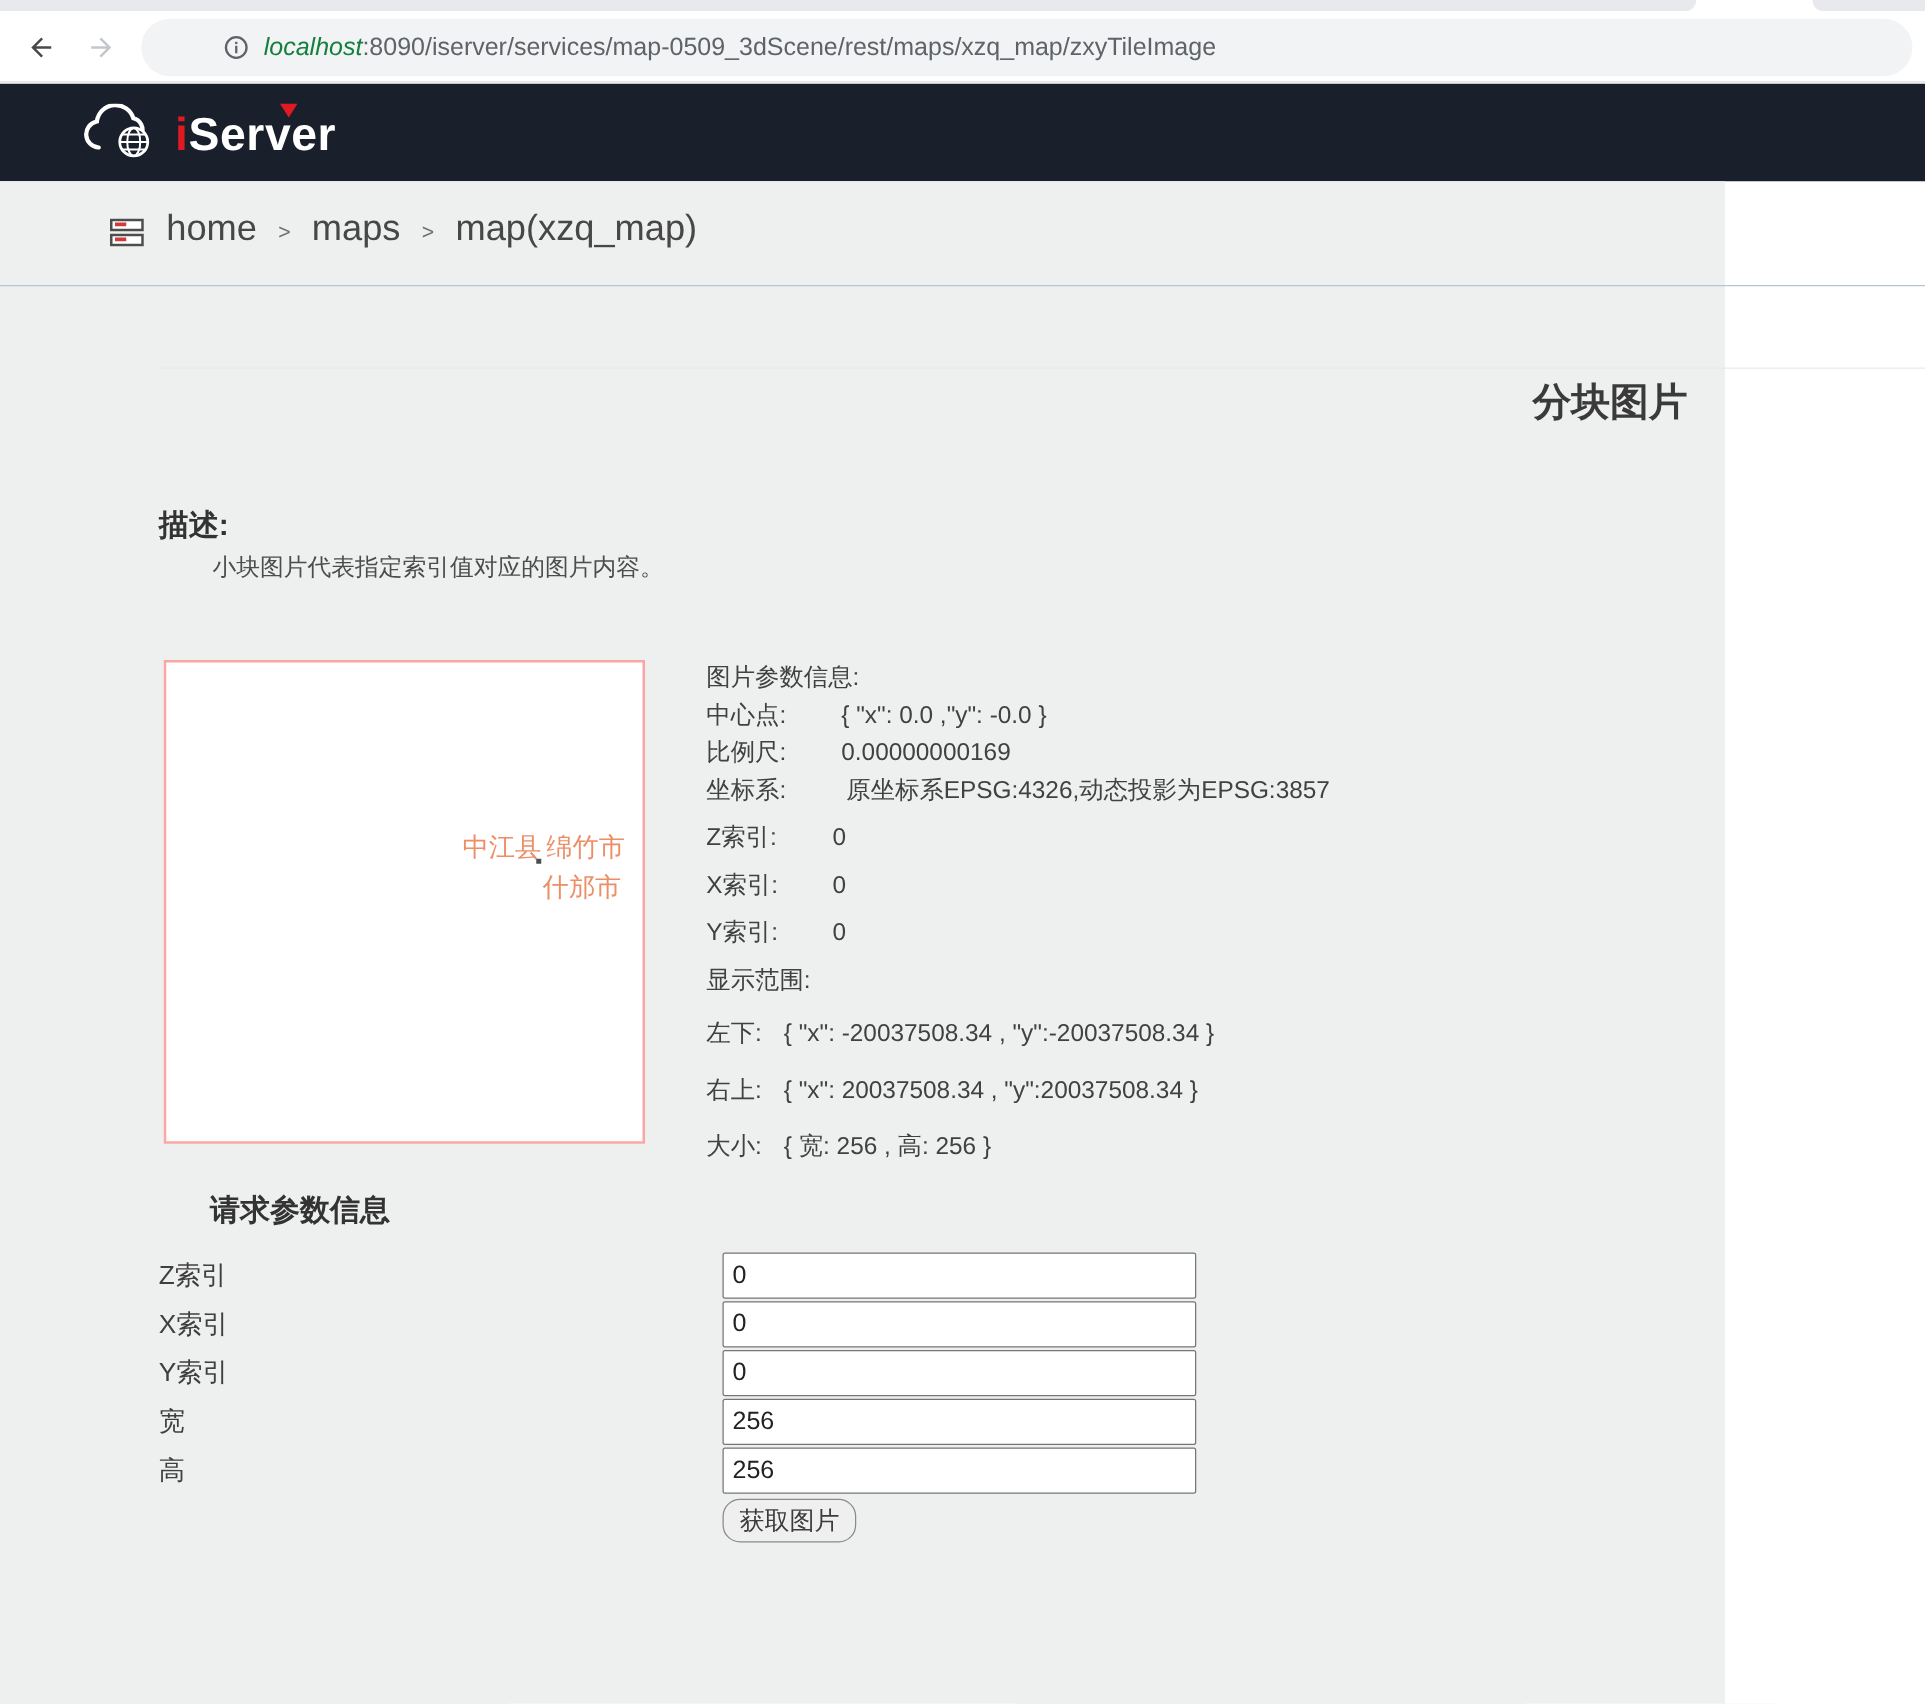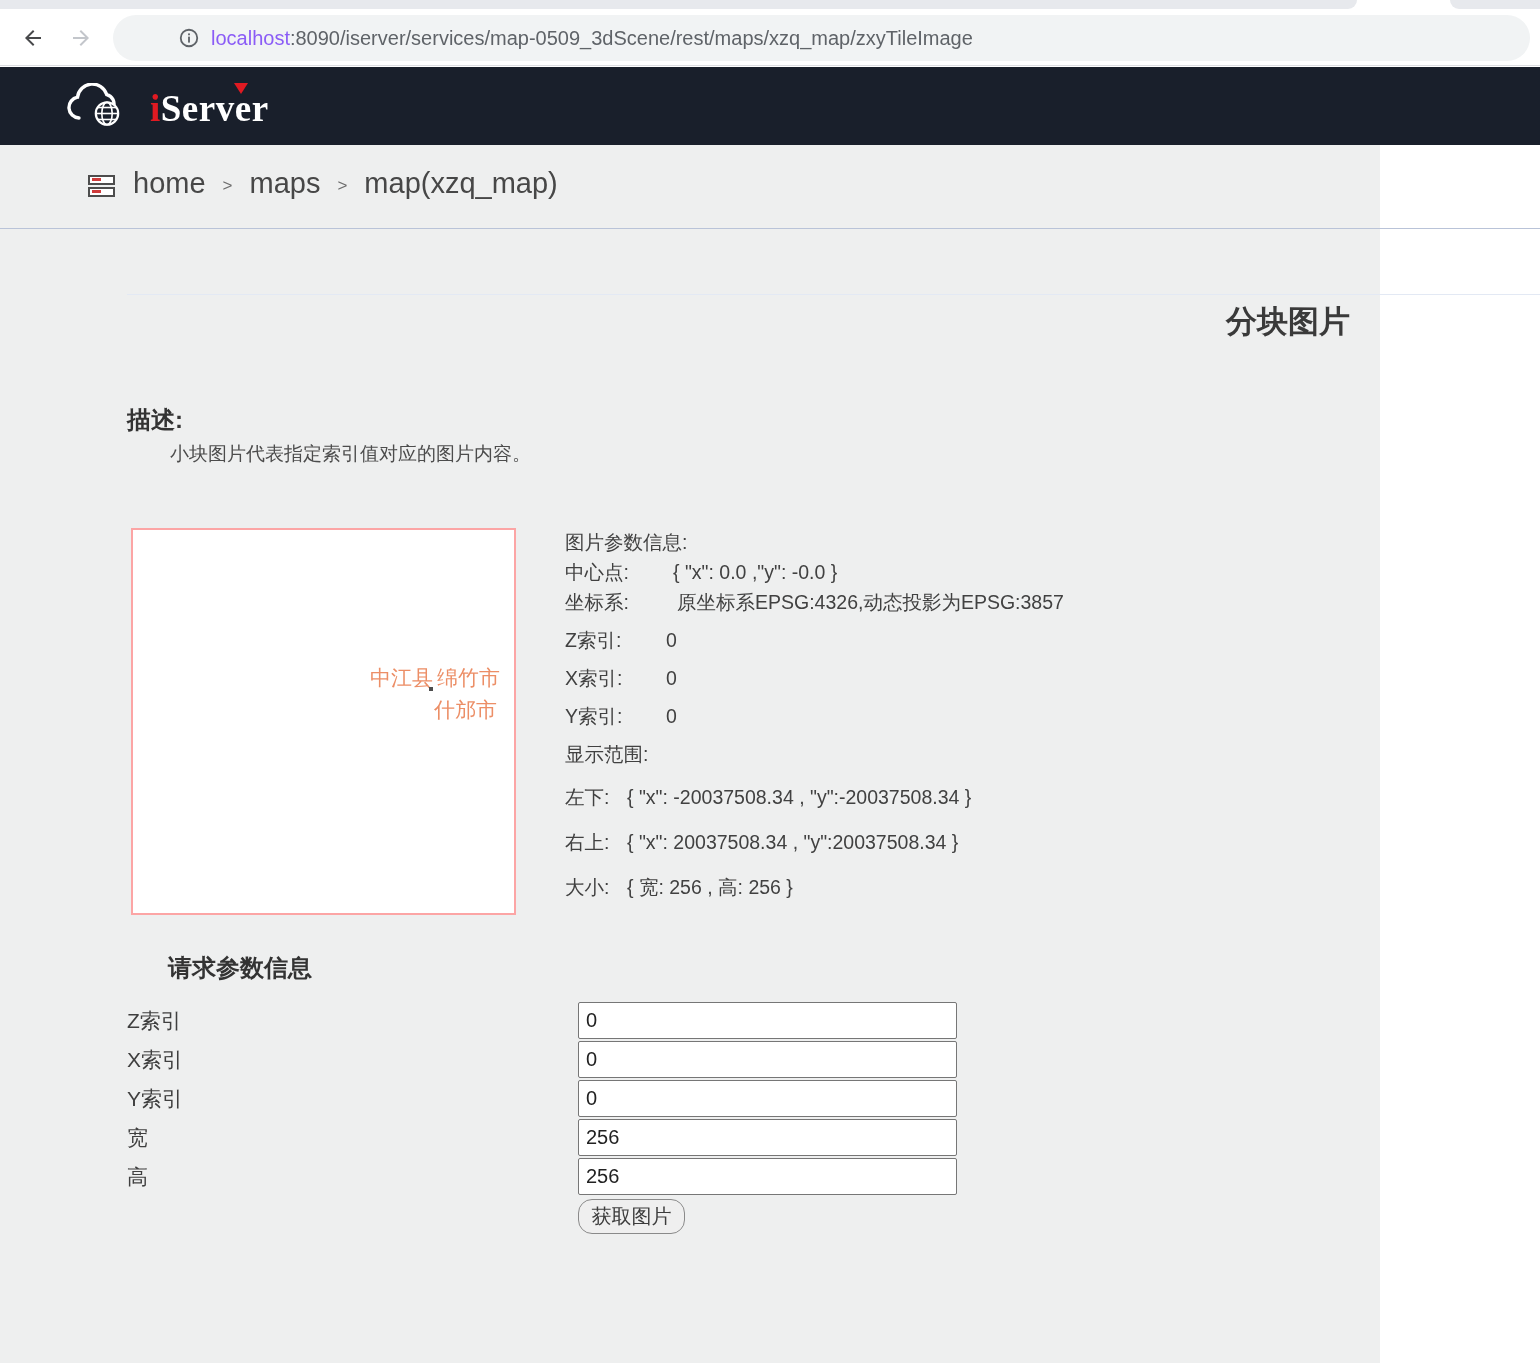--- a/index.html
+++ b/index.html
@@ -11,26 +11,26 @@
   
   .tabstrip { position:absolute; top:0; left:0; width:1540px; height:9px; background:#ffffff; }
   .tabstrip .gray-a { position:absolute; top:0; left:0; width:1357px; height:9px; background:#e7e9ed; border-bottom-right-radius:9px; }
   .tabstrip .gray-b { position:absolute; top:0; left:1450px; width:90px; height:9px; background:#e7e9ed; border-bottom-left-radius:9px; }
   .toolbar { position:absolute; top:9px; left:0; width:1540px; height:57px; background:#ffffff; border-bottom:1px solid #dcdde1; }
   .nav-ico { position:absolute; top:17px; width:24px; height:24px; }
   .nav-ico svg { width:24px; height:24px; display:block; }
   .omnibox { position:absolute; left:113px; top:6px; right:10px; height:46px; background:#f1f3f4; border-radius:23px; }
   .omni-info { position:absolute; left:65px; top:12px; width:22px; height:22px; }
   .omni-url { position:absolute; left:98px; top:0; height:46px; line-height:46px; font-size:20px; white-space:nowrap; }
-  .omni-url .host { color:#8b5cf6; }
+  .omni-url .host { color:#15803d;font-style:italic; }
   .omni-url .rest { color:#5f6368; }
   
   .app-header { position:absolute; top:67px; left:0; width:1540px; height:78px; background:#191f2b; }
   .logo { position:absolute; left:66px; top:17px; height:48px; display:flex; align-items:center; }
-  .logo-text { position:relative; margin-left:24px; font-size:37px; font-weight:700; color:#ffffff; letter-spacing:0.5px;font-family:Liberation Serif, serif; }
+  .logo-text { position:relative; margin-left:14px; font-size:37px; font-weight:700; color:#ffffff; letter-spacing:0.5px; }
   .logo-text .red-i { color:#e01a22; }
   .logo-tri { position:absolute; left:84px; top:-4px; width:0; height:0;
     border-left:7px solid transparent; border-right:7px solid transparent; border-top:11px solid #e01a22; }
   
   .page-bg { position:absolute; top:145px; left:0; width:1380px; height:1218px; background:#eeefef; }
   .crumb-bar { position:absolute; top:0; left:0; width:1540px; height:84px; border-bottom:1px solid #b9c3d8; }
   .crumb-ico { position:absolute; left:88px; top:30px; width:27px; height:24px; }
   .crumb-ico .r { position:relative; width:27px; height:10px; background:#ffffff; border:2px solid #4d4d4d; margin-bottom:2px; }
   .crumb-ico .r::before { content:""; position:absolute; left:2px; top:1px; width:9px; height:3px; background:#cf3b3b; }
   .crumb-items { position:absolute; left:133px; top:22px; display:flex; align-items:center; font-size:29px; color:#474747; }
@@ -149,20 +149,24 @@
 
 <div class="params">
   <div class="prow">
       <span class="lab">图片参数信息:</span>
     </div>
   <div class="prow g1 mt8">
       <span class="lab">中心点:</span>
       <span class="val">{ "x": 0.0 ,"y": -0.0 }</span>
     </div>
   <div class="prow g1 mt8">
+      <span class="lab">比例尺:</span>
+      <span class="val">0.00000000169</span>
+    </div>
+  <div class="prow g1 mt8">
       <span class="lab">坐标系:</span>
       <span class="val" style="padding-left:4px;">原坐标系EPSG:4326,动态投影为EPSG:3857</span>
     </div>
   <div class="prow g2 mt15">
       <span class="lab">Z索引:</span>
       <span class="val">0</span>
     </div>
   <div class="prow g2 mt15">
       <span class="lab">X索引:</span>
       <span class="val">0</span>

